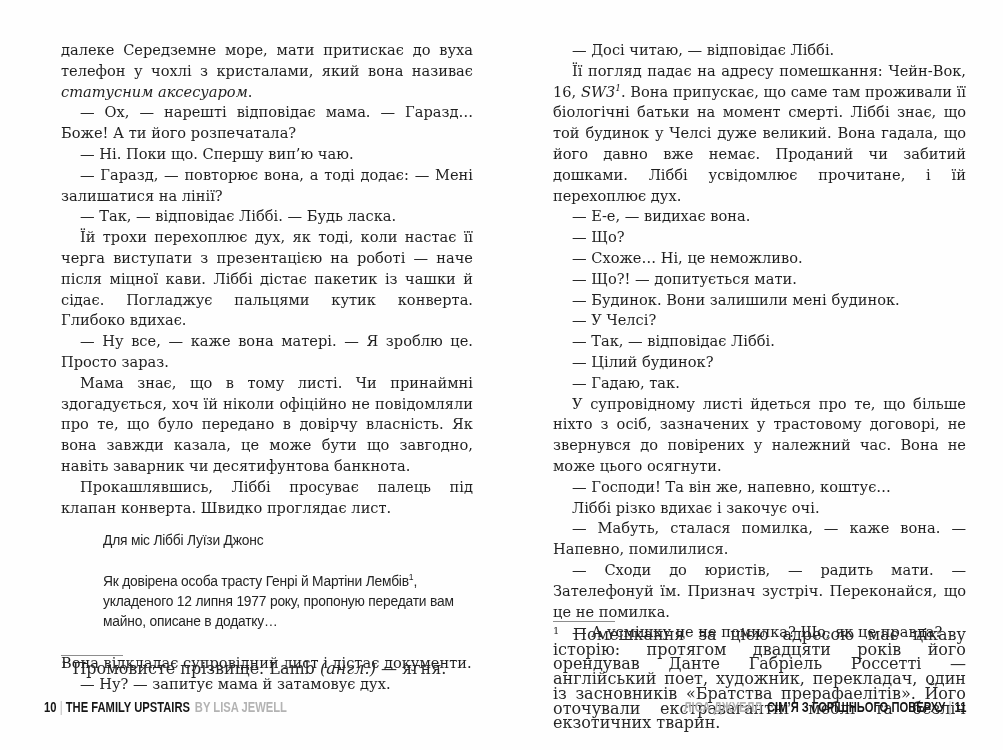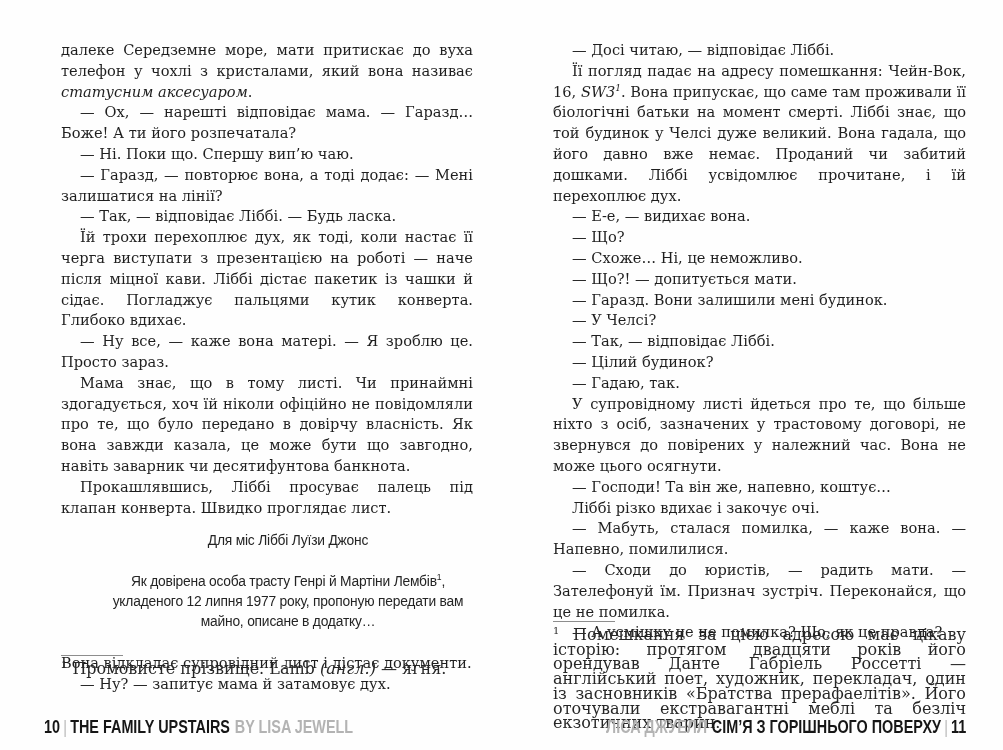--- a/index.html
+++ b/index.html
@@ -26,21 +26,20 @@
   p.para.indent { text-indent: 19px; }
 
   sup { font-size: 0.62em; line-height: 0; vertical-align: super; }
 
   .letter {
     margin: 13px 0 21px 42px;
     width: 370px;
     font-family: "Liberation Sans", sans-serif;
     letter-spacing: -0.2px;
     color: #242424;
-    text-align: center;
   }
   .letter p { margin: 0; font-size: 13.8px; line-height: 20.2px; }
   .letter .letter-salutation { margin-bottom: 20px; }
 
   .footnote {
     position: absolute;
     font-size: 16px;
     line-height: 14.7px;
     text-align: justify;
     color: #272727;
@@ -48,23 +47,23 @@
   .footnote-rule {
     width: 62px; height: 0;
     border-top: 1px solid #8d8d8d;
     margin-bottom: 6px;
   }
   .footnote-left  { left: 61px;  width: 412px; top: 655px; }
   .footnote-right { left: 553px; width: 413px; top: 621px; }
 
   .footer {
     position: absolute;
-    top: 717px;
+    top: 699px;
     font-family: "Liberation Sans", sans-serif;
-    font-size: 18px;
+    font-size: 14px;
     font-weight: bold;
     white-space: nowrap;
     color: #161616;
   }
   .footer-left  { left: 44px; }
   .footer-right { right: 37px; }
   .footer .squeeze { display: inline-block; transform: scaleX(0.8); }
   .footer-left  .squeeze { transform-origin: left center; }
   .footer-right .squeeze { transform-origin: right center; }
   .footer .muted { color: #b3b3b3; }
@@ -101,21 +100,21 @@
   </div>
 
   <div class="page page-right">
     <div class="body-text">
         <p class="para indent"><span>— Досі читаю, — відповідає Ліббі.</span></p>
         <p class="para indent"><span>Її погляд падає на адресу помешкання: Чейн-Вок, 16, </span><span style="font-style: italic;">SW3</span><sup style="font-style: italic;">1</sup><span>. Вона припускає, що саме там проживали її біологічні батьки на момент смерті. Ліббі знає, що той будинок у Челсі дуже великий. Вона гадала, що його давно вже немає. Проданий чи забитий дошками. Ліббі усвідомлює прочитане, і їй перехоплює дух.</span></p>
         <p class="para indent"><span>— Е-е, — видихає вона.</span></p>
         <p class="para indent"><span>— Що?</span></p>
         <p class="para indent"><span>— Схоже… Ні, це неможливо.</span></p>
         <p class="para indent"><span>— Що?! — допитується мати.</span></p>
-        <p class="para indent"><span>— Гаразд. Вони залишили мені будинок.</span></p>
+        <p class="para indent"><span>— Будинок. Вони залишили мені будинок.</span></p>
         <p class="para indent"><span>— У Челсі?</span></p>
         <p class="para indent"><span>— Так, — відповідає Ліббі.</span></p>
         <p class="para indent"><span>— Цілий будинок?</span></p>
         <p class="para indent"><span>— Гадаю, так.</span></p>
         <p class="para indent"><span>У супровідному листі йдеться про те, що більше ніхто з осіб, зазначених у трастовому договорі, не звернувся до повірених у належний час. Вона не може цього осягнути.</span></p>
         <p class="para indent"><span>— Господи! Та він же, напевно, коштує…</span></p>
         <p class="para indent"><span>Ліббі різко вдихає і закочує очі.</span></p>
         <p class="para indent"><span>— Мабуть, сталася помилка, — каже вона. — Напевно, помилилися.</span></p>
         <p class="para indent"><span>— Сходи до юристів, — радить мати. — Зателефонуй їм. Признач зустріч. Переконайся, що це не помилка.</span></p>
         <p class="para indent"><span>— А усмішку це не помилка? Що, як це правда?</span></p>

